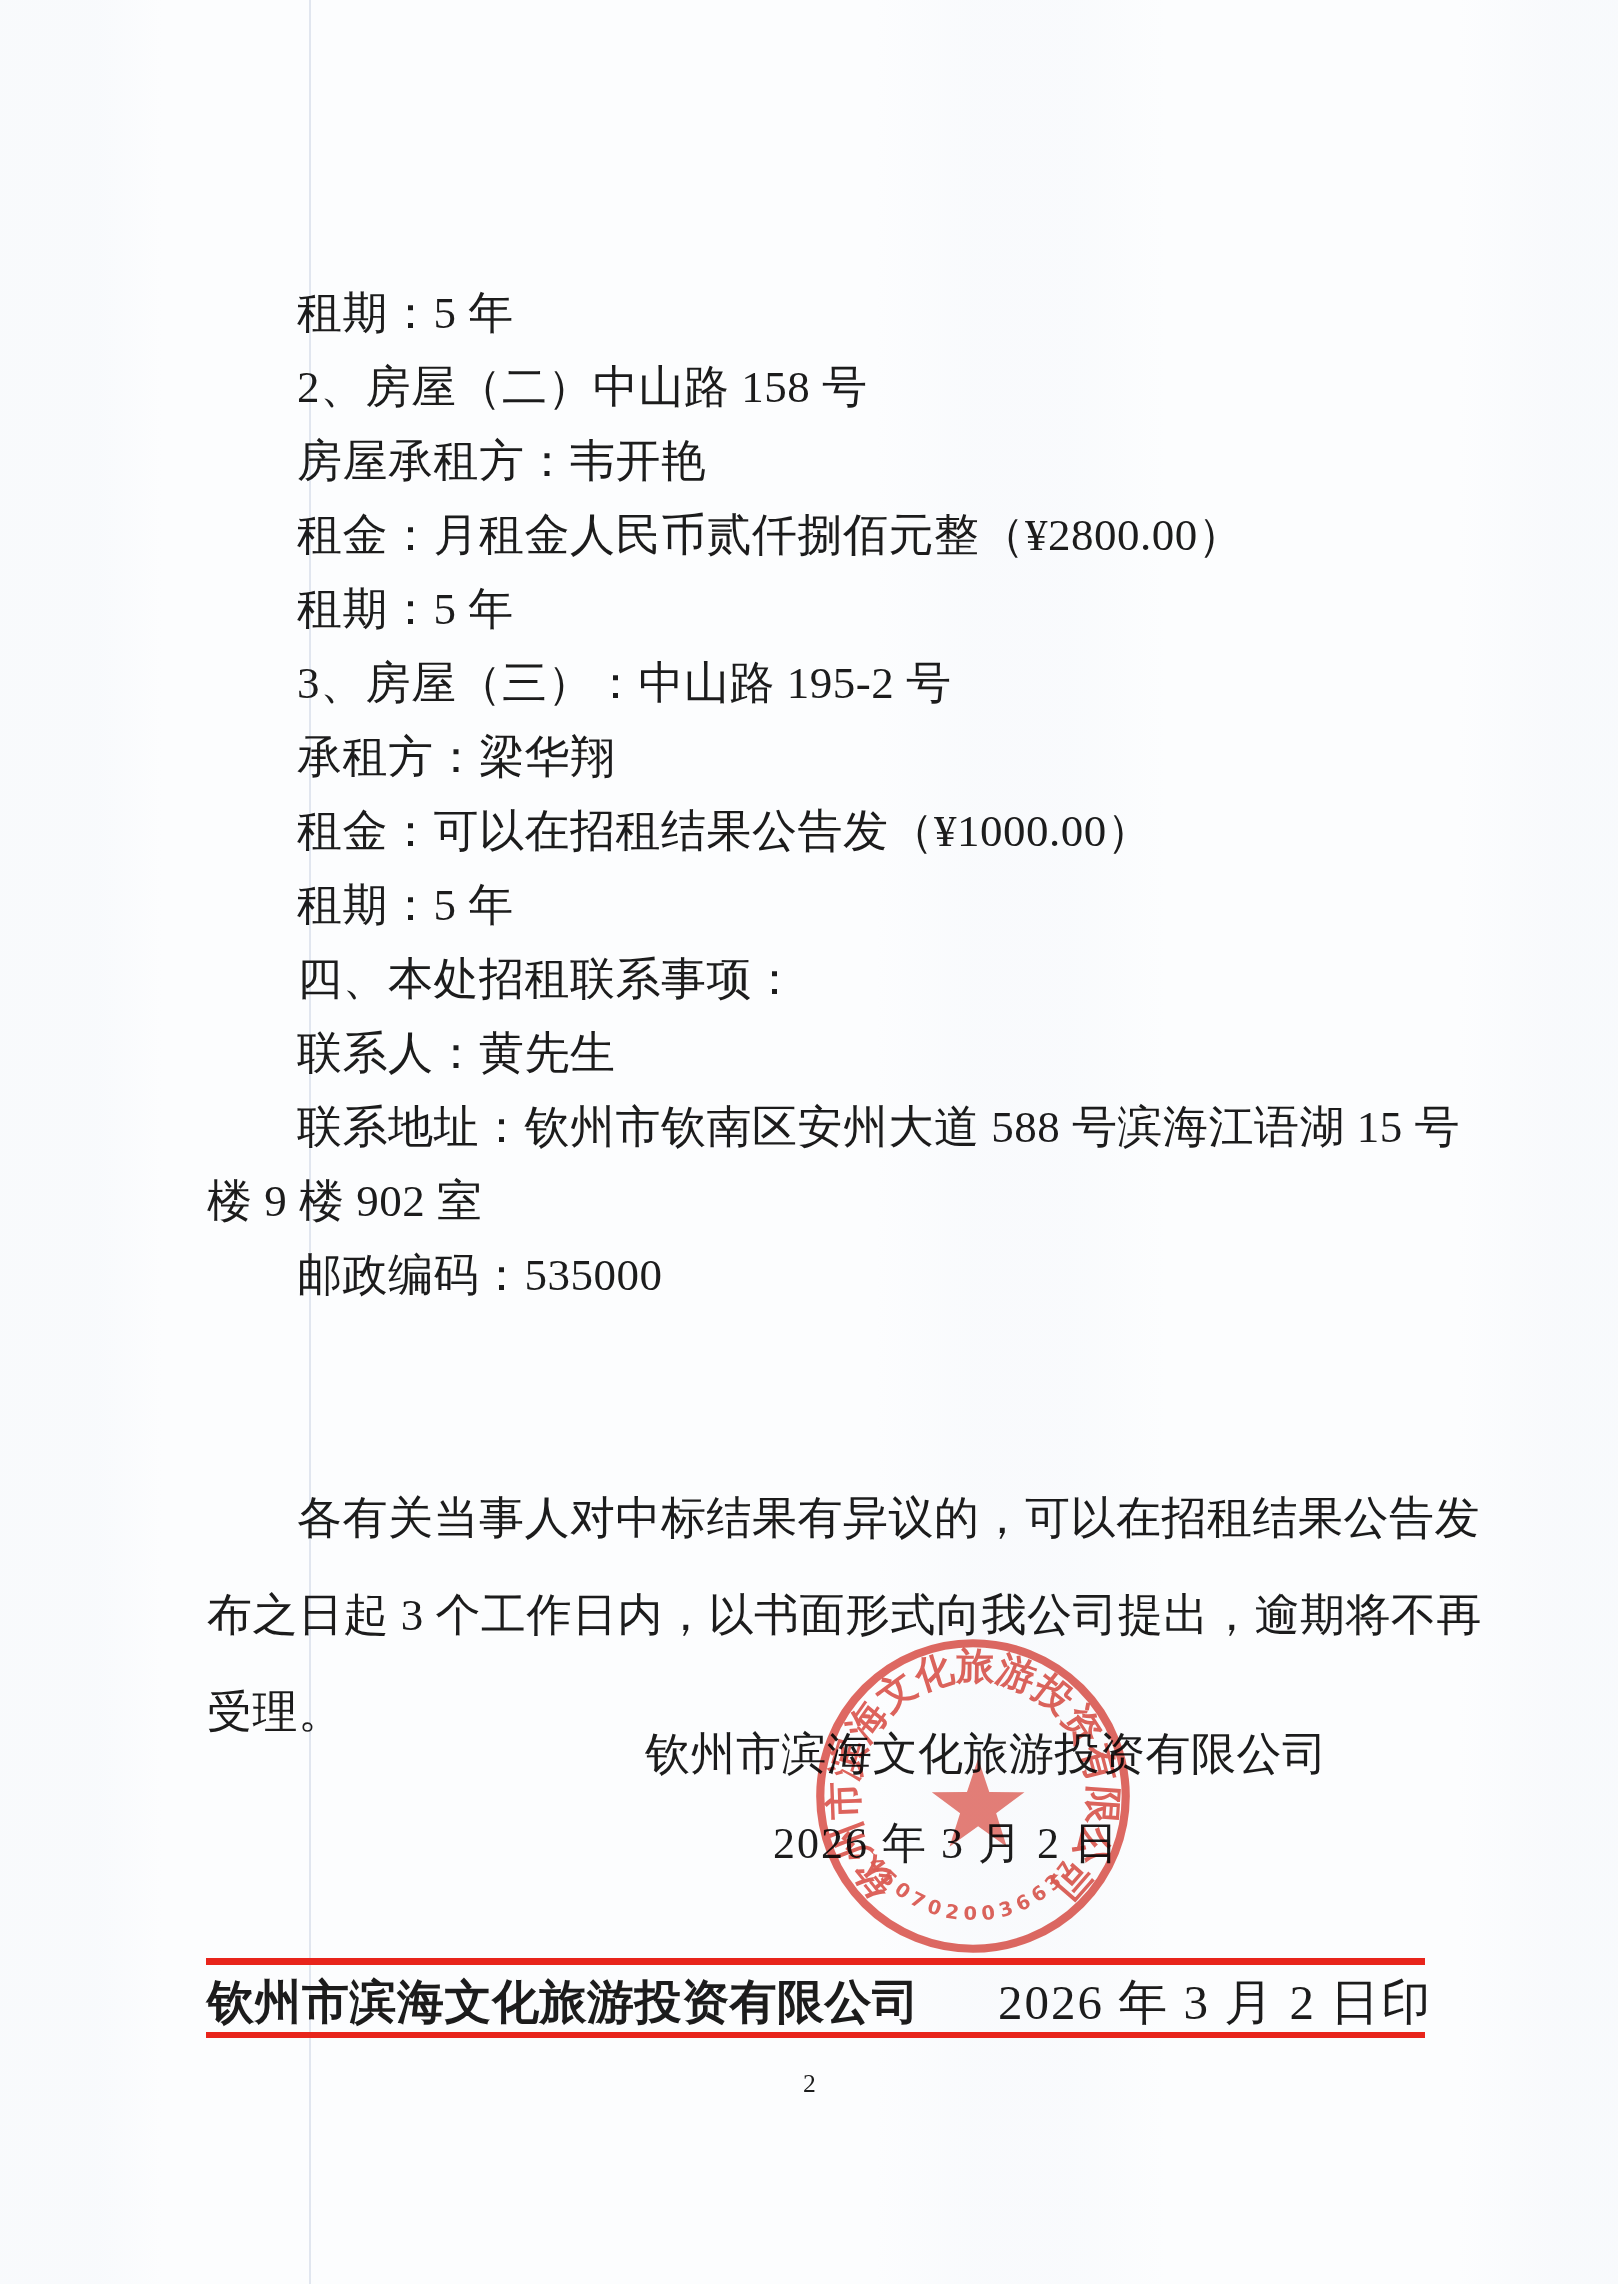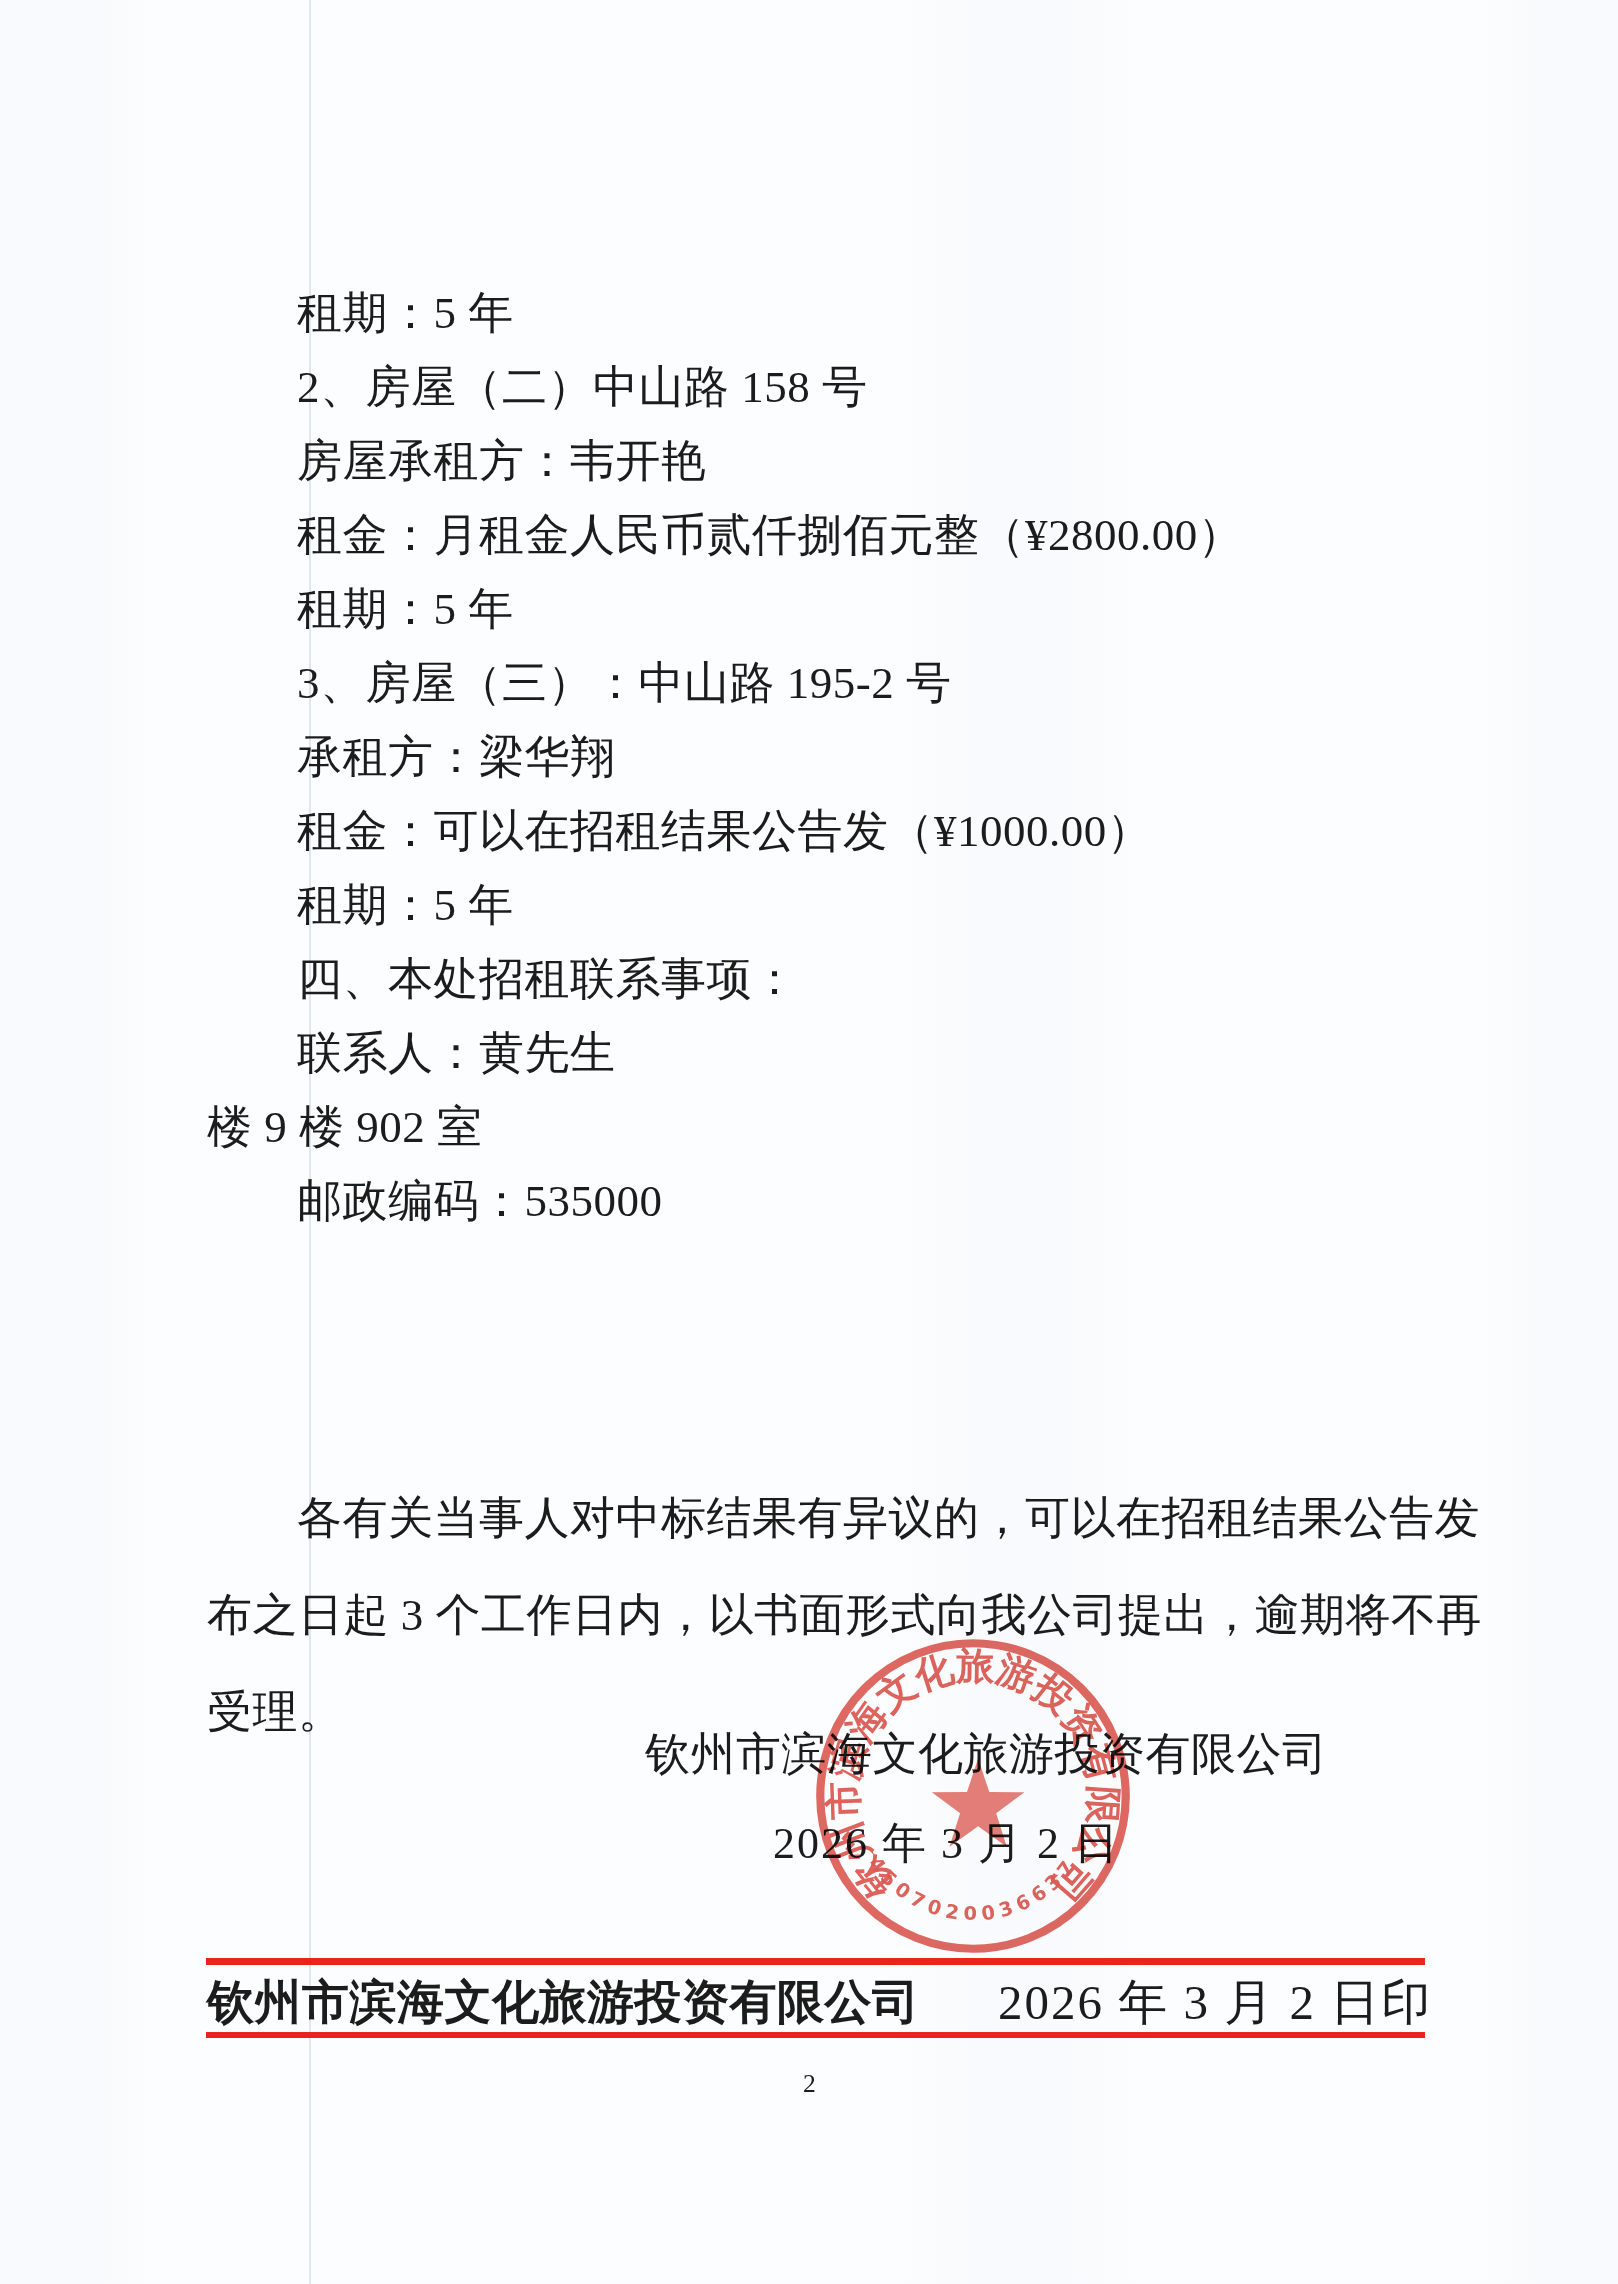--- a/index.html
+++ b/index.html
@@ -84,20 +84,21 @@
     <div class="line indent">2、房屋（二）中山路 158 号</div>
     <div class="line indent">房屋承租方：韦开艳</div>
     <div class="line indent">租金：月租金人民币贰仟捌佰元整（¥2800.00）</div>
     <div class="line indent">租期：5 年</div>
     <div class="line indent">3、房屋（三）：中山路 195-2 号</div>
     <div class="line indent">承租方：梁华翔</div>
     <div class="line indent">租金：可以在招租结果公告发（¥1000.00）</div>
     <div class="line indent">租期：5 年</div>
     <div class="line indent">四、本处招租联系事项：</div>
     <div class="line indent">联系人：黄先生</div>
+    <div class="line indent">联系地址：钦州市钦南区安州大道 588 号滨海江语湖 15 号</div>
     <div class="line">楼 9 楼 902 室</div>
     <div class="line indent">邮政编码：535000</div>
   </div>
 
   <div class="paragraph">
     <div class="pline indent">各有关当事人对中标结果有异议的，可以在招租结果公告发</div>
     <div class="pline">布之日起 3 个工作日内，以书面形式向我公司提出，逾期将不再</div>
     <div class="pline">受理。</div>
   </div>
 

